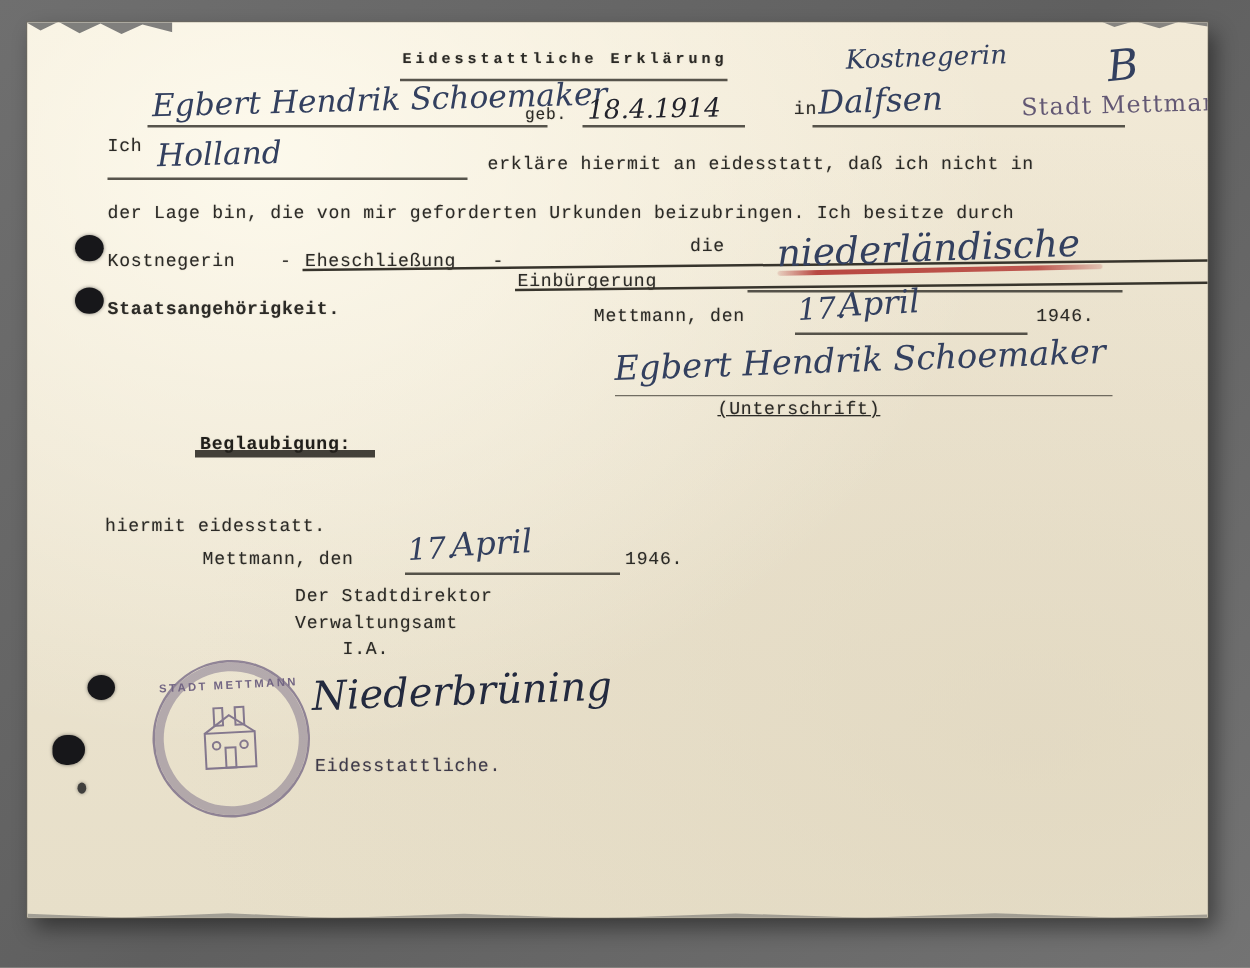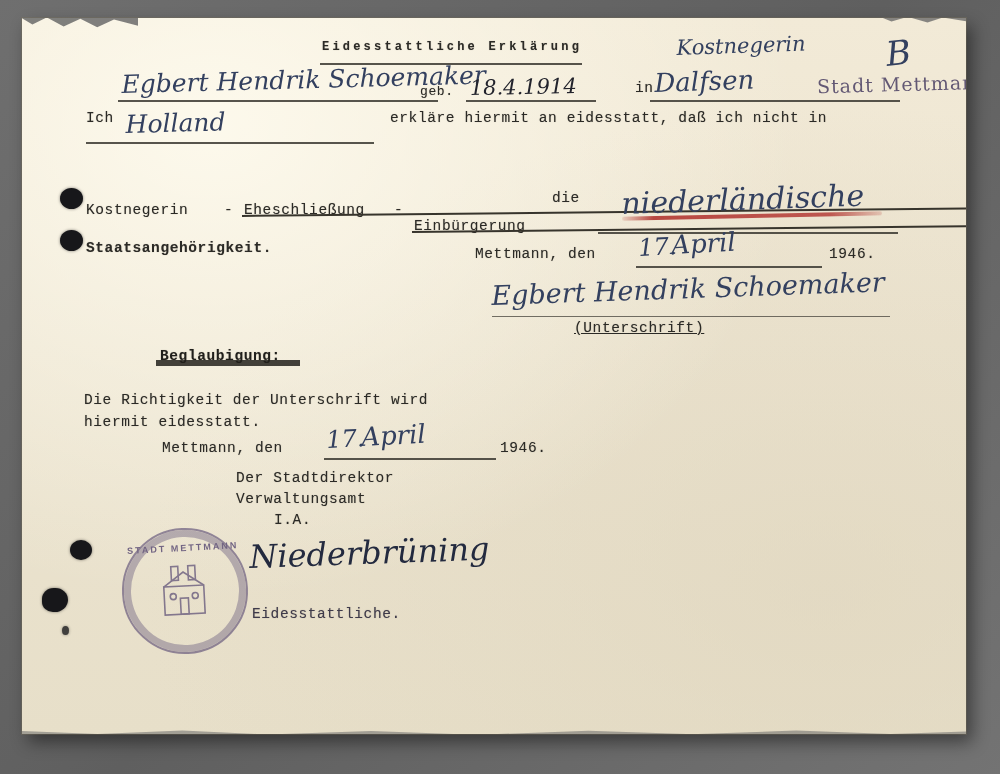--- a/index.html
+++ b/index.html
@@ -197,22 +197,23 @@
     <div class="tw" style="left:398px; top:66px; font-size:13px;">geb.</div>
     <div class="hw dark" style="left:448px; top:58px; font-size:21px; transform:rotate(-1deg);">18.4.1914</div>
     <div class="rule" style="left:444px; top:82px; width:130px;"></div>
 
     <div class="tw" style="left:588px; top:62px;margin-left:25px;">in</div>
     <div class="hw ink" style="left:633px; top:50px; font-size:26px; transform:rotate(-2deg);">Dalfsen</div>
     <div class="rule" style="left:628px; top:82px; width:250px;"></div>
 
     <div class="hw ink" style="left:104px; top:92px; font-size:25px; transform:rotate(-1.5deg);">Holland</div>
     <div class="rule" style="left:64px; top:124px; width:288px;"></div>
-    <div class="tw" style="left:368px; top:92px;">erkläre hiermit an eidesstatt, daß ich nicht in</div>
-
+    <div class="tw" style="left:368px; top:106px;">erkläre hiermit an eidesstatt, daß ich nicht in</div>
+
+    <div class="tw" style="left:64px; top:145px;">der Lage bin, die von mir geforderten Urkunden beizubringen. Ich besitze durch</div>
 
     <div class="tw" style="left:64px; top:184px;">Kostnegerin</div>
     <div class="tw" style="left:202px; top:184px;">-</div>
     <div class="tw strike" style="left:222px; top:184px;">Eheschließung</div>
     <div class="tw" style="left:372px; top:184px;">-</div>
     <div class="tw strike" style="left:392px; top:184px;">Einbürgerung</div>
     <div class="tw" style="left:530px; top:172px;">die</div>
 
     <div class="hw ink" style="left:600px; top:168px; font-size:30px; transform:rotate(-2deg);">niederländische</div>
     <div class="rule" style="left:576px; top:214px; width:300px;"></div>
@@ -226,21 +227,20 @@
     <div class="rule" style="left:614px; top:248px; width:186px;"></div>
     <div class="tw" style="left:807px; top:228px;">1946.</div>
 
     <div class="hw ink" style="left:470px; top:262px; font-size:27px; transform:rotate(-2deg);">Egbert Hendrik Schoemaker</div>
     <div class="rule thin" style="left:470px; top:298px; width:398px;"></div>
     <div class="tw" style="left:552px; top:302px;text-decoration:underline;">(Unterschrift)</div>
 
     <div class="tw" style="left:138px; top:330px; font-weight:bold; color:#201f1b;">Beglaubigung:</div>
     <div style="position:absolute; left:134px; top:342px; width:144px; height:6px; background:#23211c; opacity:.85;"></div>
 
-    <div class="tw" style="left:62px; top:374px;">Die Richtigkeit der Unterschrift wird</div>
     <div class="tw" style="left:62px; top:396px;">hiermit eidesstatt.</div>
 
     <div class="tw" style="left:140px; top:422px;">Mettmann, den</div>
     <div class="hw ink" style="left:305px; top:408px; font-size:24px; transform:rotate(-3deg);">17.</div>
     <div class="hw ink" style="left:340px; top:404px; font-size:26px; transform:rotate(-3deg);">April</div>
     <div class="rule" style="left:302px; top:440px; width:172px;"></div>
     <div class="tw" style="left:478px; top:422px;">1946.</div>
 
     <div class="tw" style="left:214px; top:452px;">Der Stadtdirektor</div>
     <div class="tw" style="left:214px; top:473px;">Verwaltungsamt</div>

